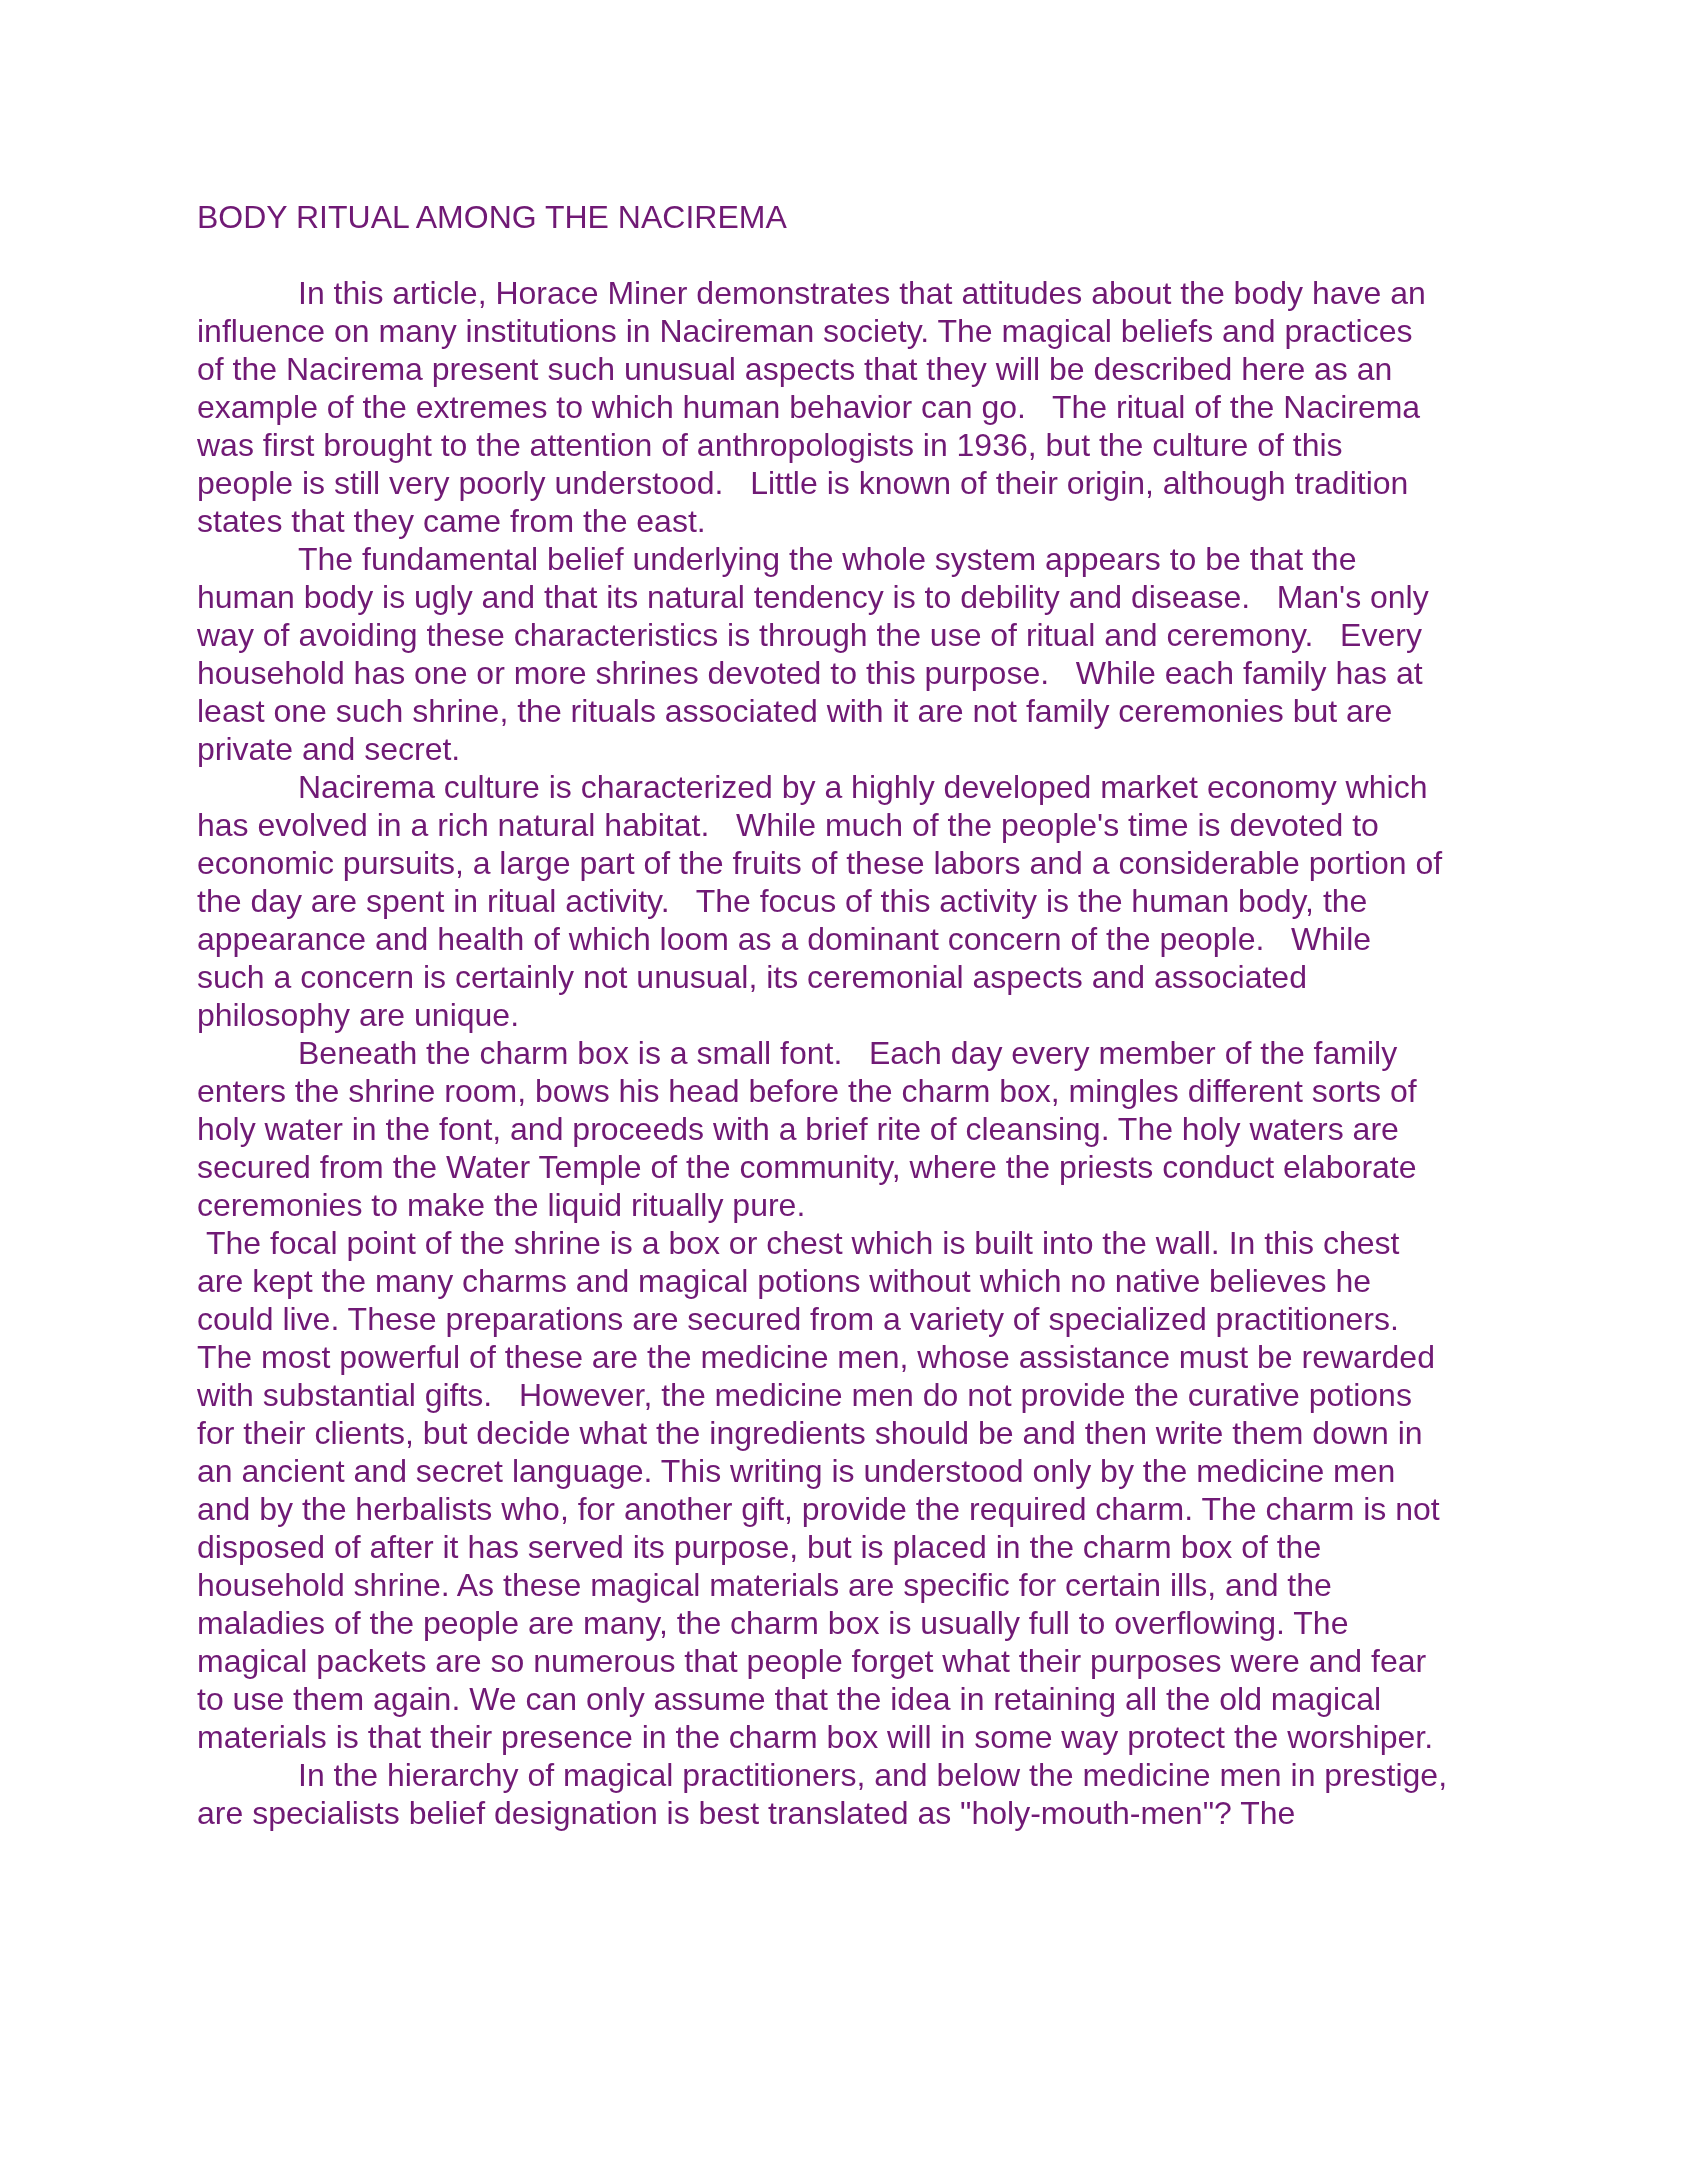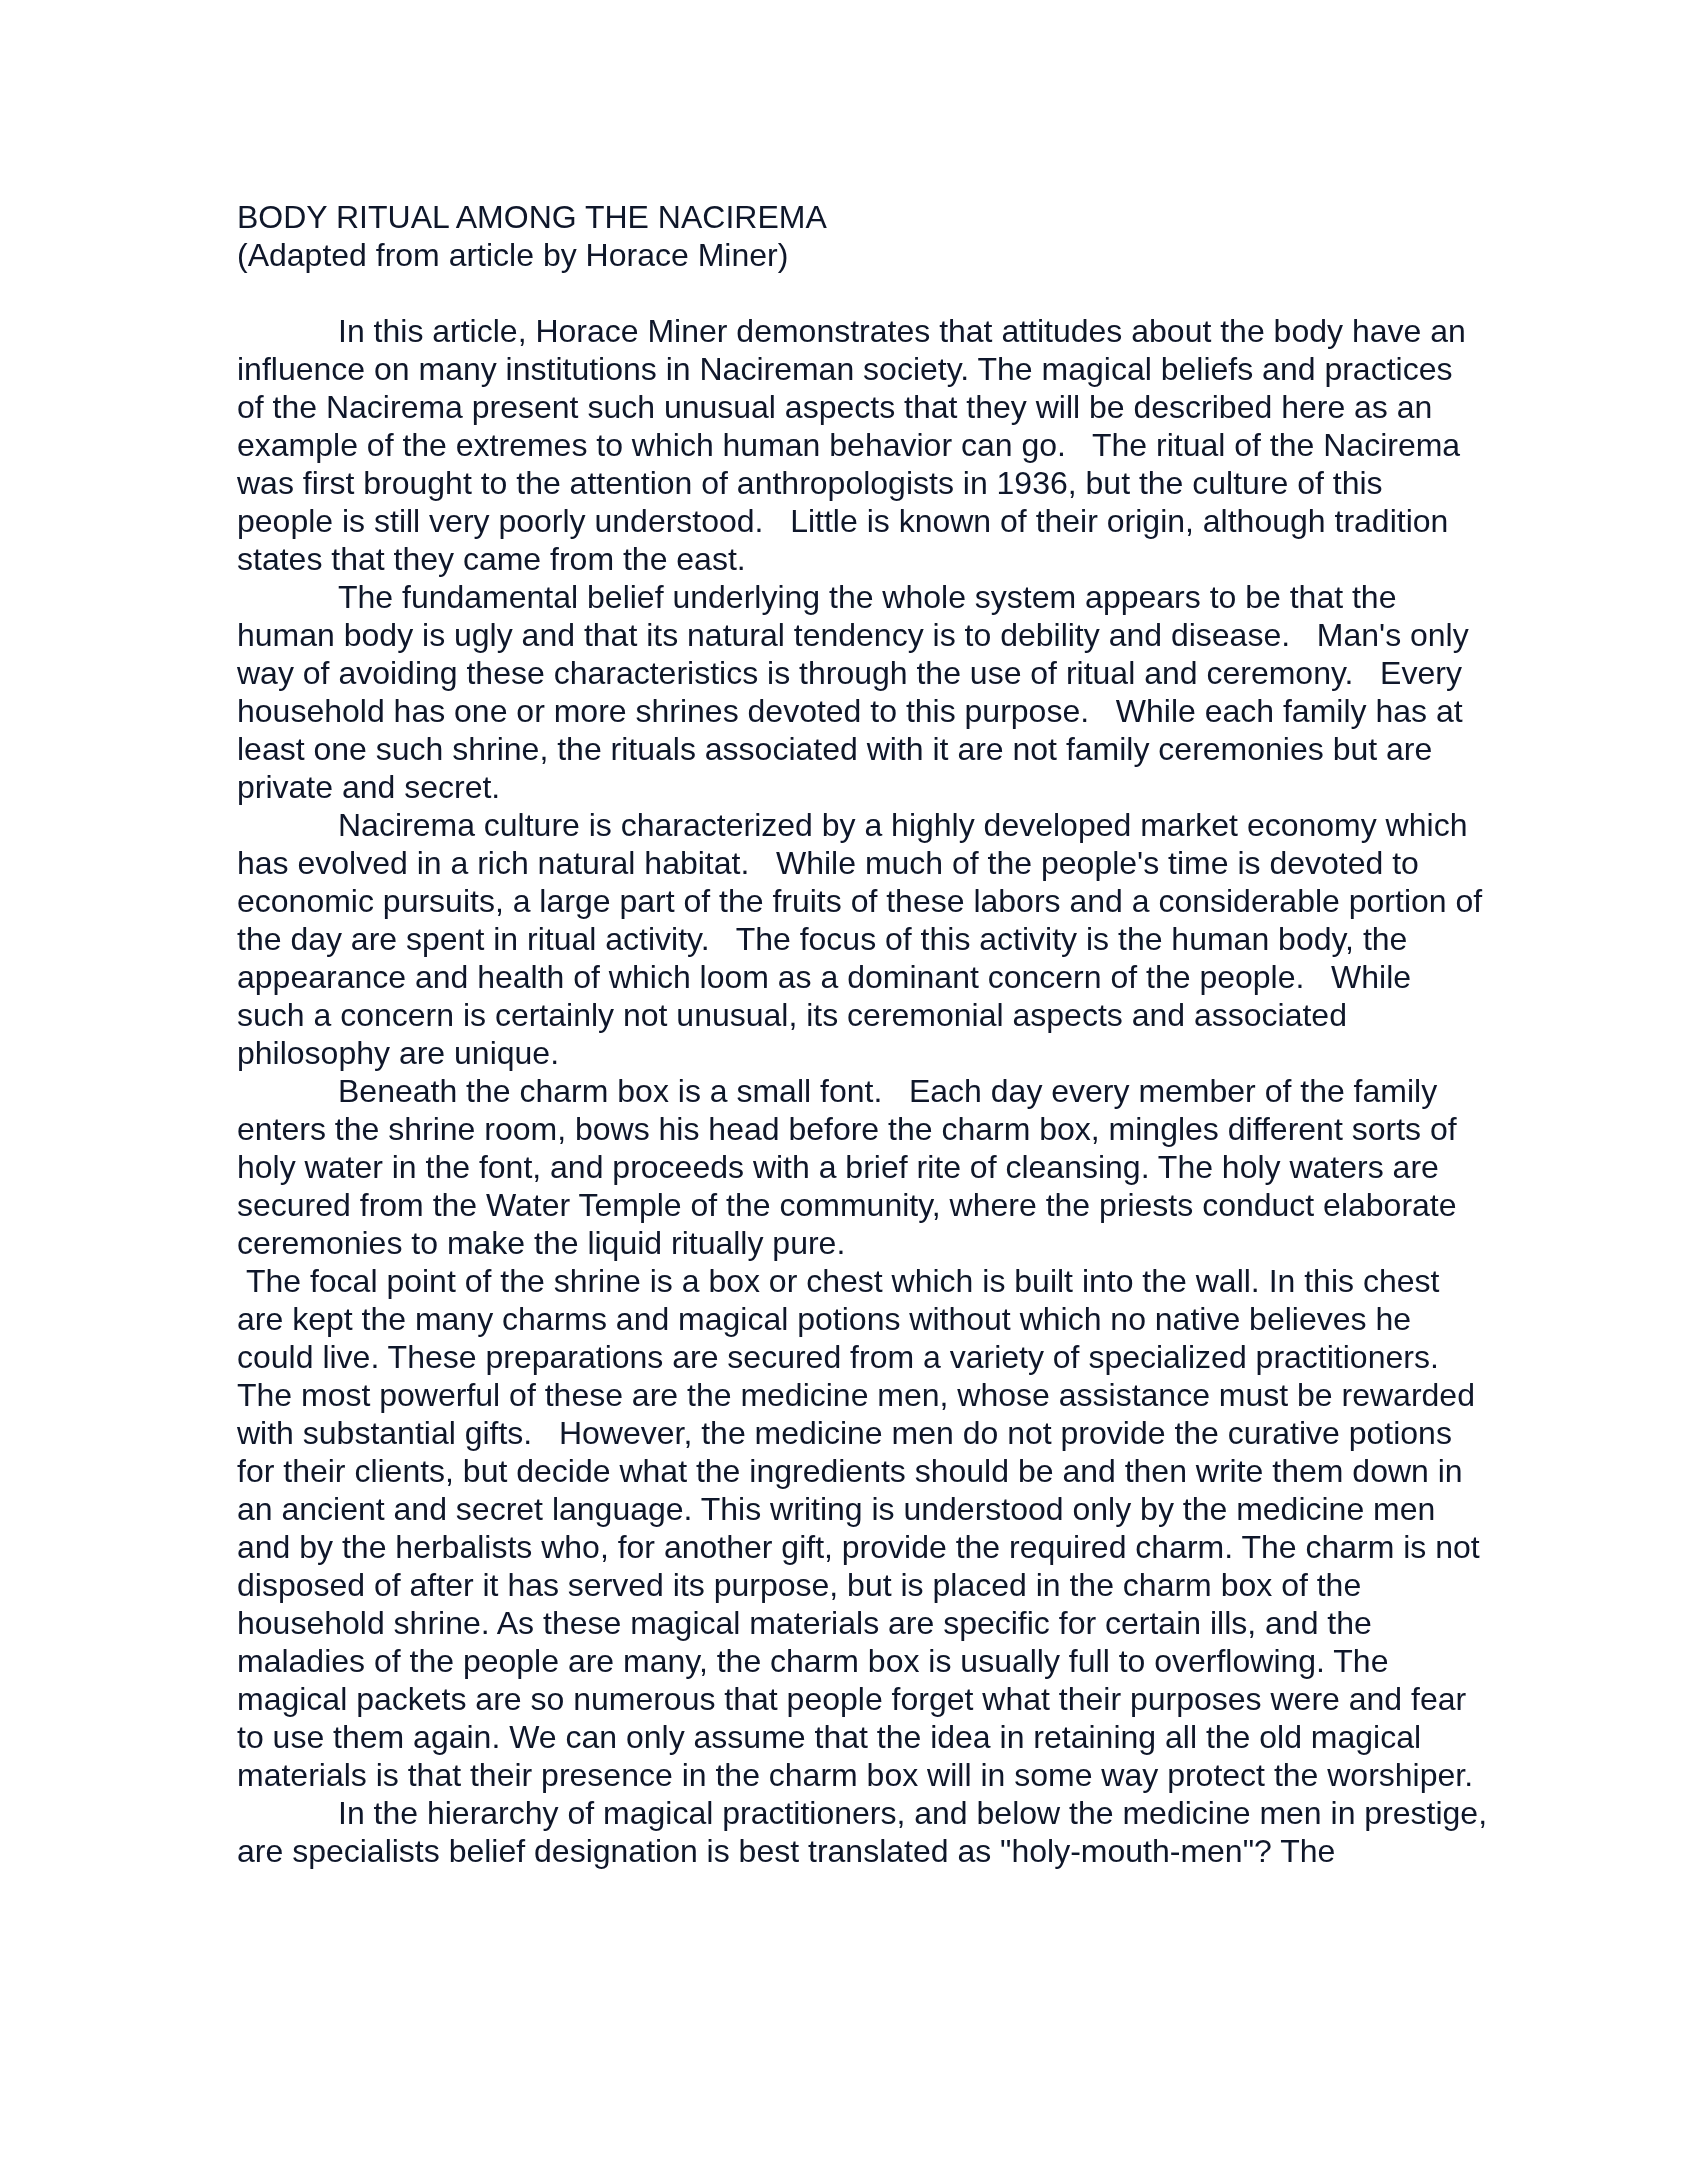--- a/index.html
+++ b/index.html
@@ -39,23 +39,22 @@
     white-space: pre-wrap;
   }
   .para.indent {
     text-indent: 101px;
   }
 </style>
 </head>
 <body style="background: rgb(255, 255, 255);">
 
 <div class="page">
-  <div class="doc" style="color: #0f172a; margin-left: 40px;">
+  <div class="doc" style="color: #701a75;">
     <div class="line">BODY RITUAL AMONG THE NACIREMA</div>
-    <div class="line">(Adapted from article by Horace Miner)</div>
     <div class="blank-line"></div>
     <div id="paragraphs">
         <div class="para indent">In this article, Horace Miner demonstrates that attitudes about the body have an
 influence on many institutions in Nacireman society. The magical beliefs and practices
 of the Nacirema present such unusual aspects that they will be described here as an
 example of the extremes to which human behavior can go.   The ritual of the Nacirema
 was first brought to the attention of anthropologists in 1936, but the culture of this
 people is still very poorly understood.   Little is known of their origin, although tradition
 states that they came from the east.</div>
         <div class="para indent">The fundamental belief underlying the whole system appears to be that the

